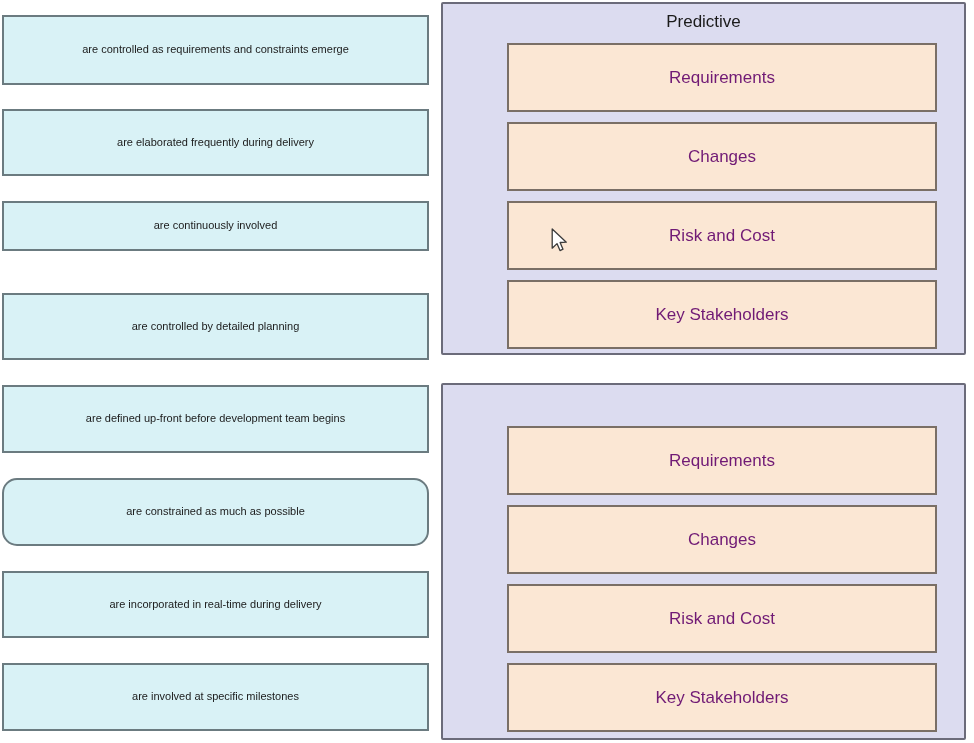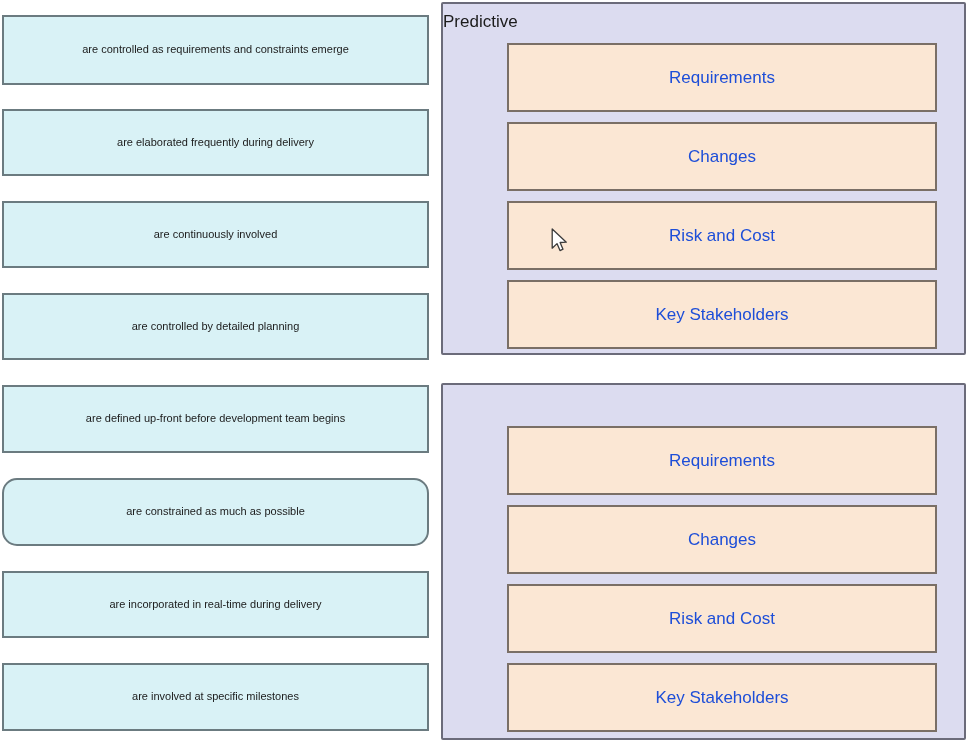--- a/index.html
+++ b/index.html
@@ -44,33 +44,34 @@
     position: absolute;
     box-sizing: border-box;
     background: #dcdcf0;
     border: 2px solid #6b6b7a;
     border-radius: 2px;
   }
   .panel-title {
     position: absolute;
     left: 0;
     right: 0;
+    text-align: center;
     color: #1b1b1b;
     font-size: 17px;
     line-height: 1;
   }
   .slot {
     position: absolute;
     box-sizing: border-box;
     background: #fbe7d4;
     border: 2px solid #7a6f66;
     display: flex;
     align-items: center;
     justify-content: center;
-    color: #1d4ed8;
+    color: #701a75;
     font-size: 17px;
     text-align: center;
   }
 
   
   .cursor {
     position: absolute;
     width: 18px;
     height: 26px;
     pointer-events: none;
@@ -81,21 +82,21 @@
 
 <div id="stage">
 
   <div>
     <div class="tile" style="left:2px; top:15px; width:427px; height:70px;">
       <span class="tile-text">are controlled as requirements and constraints emerge</span>
     </div>
     <div class="tile" style="left:2px; top:109px; width:427px; height:67px;justify-content:flex-end;">
       <span class="tile-text">are elaborated frequently during delivery</span>
     </div>
-    <div class="tile" style="left:2px; top:201px; width:427px; height:67px;">
+    <div class="tile" style="left:2px; top:201px; width:427px; height:50px;">
       <span class="tile-text">are continuously involved</span>
     </div>
     <div class="tile" style="left:2px; top:293px; width:427px; height:67px;">
       <span class="tile-text">are controlled by detailed planning</span>
     </div>
   </div>
 
   <div>
     <div class="tile" style="left:2px; top:385px; width:427px; height:68px;">
       <span class="tile-text">are defined up-front before development team begins</span>

